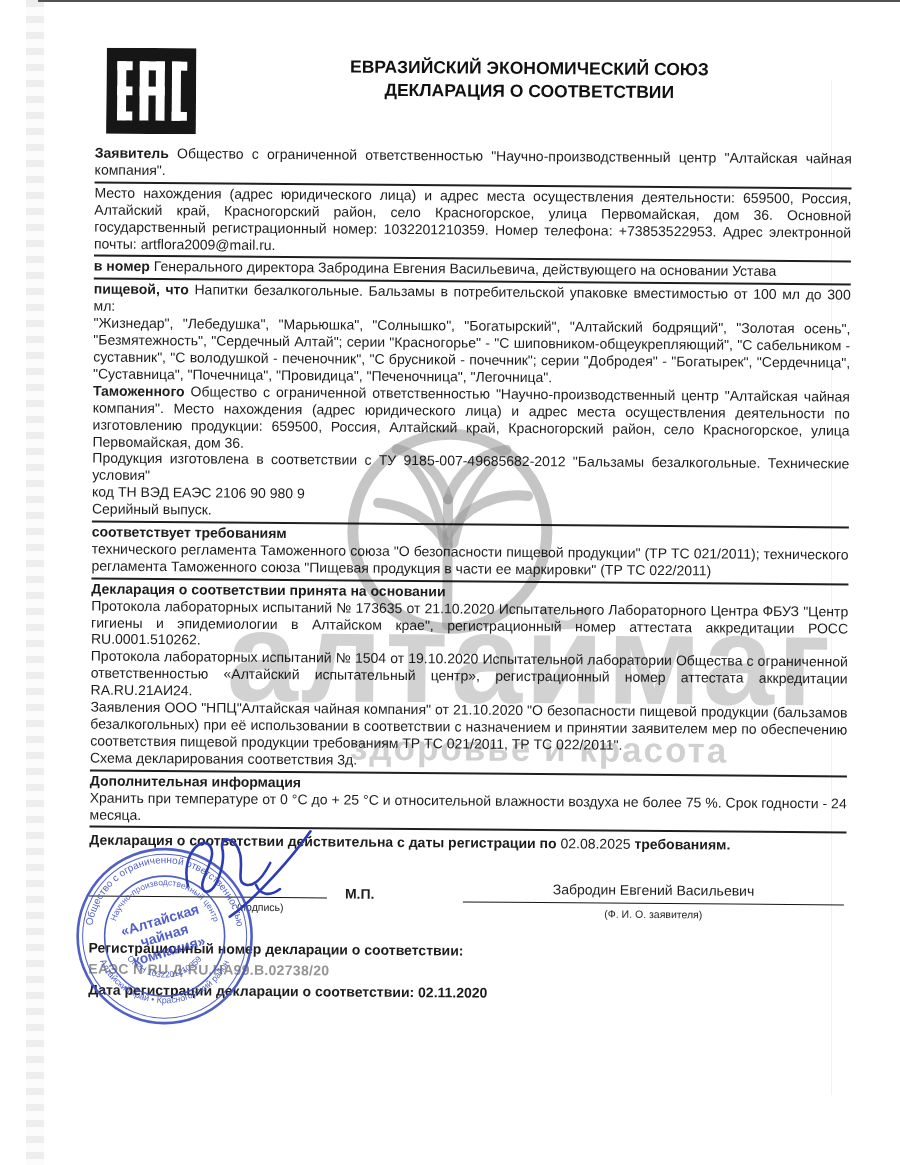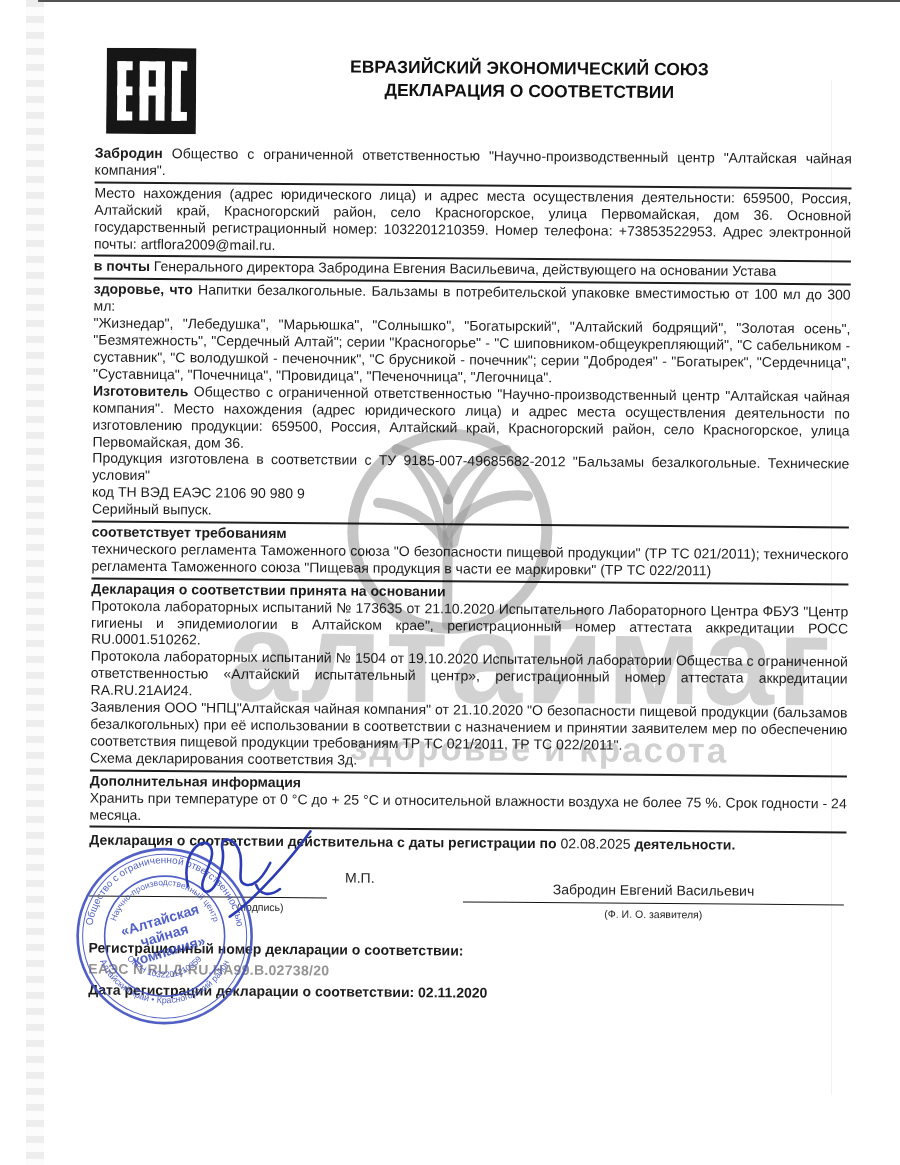--- a/index.html
+++ b/index.html
@@ -20,21 +20,21 @@
   
   .content{position:absolute;left:96px;top:146px;width:757px;font-size:14px;line-height:16.9px;}
   .sec{border-bottom:2px solid #1f1f1f;padding:1px 0 3px;}
   .sec:last-of-type{border-bottom:none;}
   .content p{margin:0;text-align:justify;}
   .content p.plain{text-align:left;}
   b.lbl{font-weight:bold;}
   .hdr{font-weight:bold;text-align:left !important;}
   
   .sig-row{position:relative;height:72px;}
-  .mp{position:absolute;left:256px;top:16px;font-weight:normal;}
+  .mp{position:absolute;left:256px;top:32px;font-weight:bold;}
   .line-left{position:absolute;left:0;top:44px;width:238px;border-top:1.7px solid #151515;}
   .sign-cap{position:absolute;left:148px;top:46px;font-size:10.5px;color:#222;}
   .line-right{position:absolute;left:374px;right:2px;top:47px;border-top:1.7px solid #151515;}
   .fio{position:absolute;left:374px;right:2px;top:26px;text-align:center;}
   .fio-cap{position:absolute;left:374px;right:2px;top:50px;text-align:center;font-size:10.5px;color:#222;}
   .reg{margin-top:14px;}
   .reg .num{color:#949494;font-weight:bold;letter-spacing:.3px;}
   .reg p{text-align:left;line-height:21px;}
   
   .wm{position:absolute;pointer-events:none;mix-blend-mode:multiply;}
@@ -75,38 +75,38 @@
   </svg>
 
   <div class="titles">
     <div>ЕВРАЗИЙСКИЙ ЭКОНОМИЧЕСКИЙ СОЮЗ</div>
     <div>ДЕКЛАРАЦИЯ О СООТВЕТСТВИИ</div>
   </div>
 
   <div class="content">
 
     <div class="sec">
-      <p><b class="lbl">Забродин</b>
+      <p><b class="lbl">Заявитель</b>
          <span>Общество с ограниченной ответственностью "Научно-производственный центр "Алтайская чайная компания".</span></p>
     </div>
 
     <div class="sec">
       <p>Место нахождения (адрес юридического лица) и адрес места осуществления деятельности: 659500, Россия, Алтайский край, Красногорский район, село Красногорское, улица Первомайская, дом 36. Основной государственный регистрационный номер: 1032201210359. Номер телефона: +73853522953. Адрес электронной почты: artflora2009@mail.ru.</p>
     </div>
 
     <div class="sec">
-      <p><b class="lbl">в почты</b>
+      <p><b class="lbl">в номер</b>
          <span>Генерального директора Забродина Евгения Васильевича, действующего на основании Устава</span></p>
     </div>
 
     <div class="sec">
-      <p><b class="lbl">здоровье, что</b>
+      <p><b class="lbl">пищевой, что</b>
          <span>Напитки безалкогольные. Бальзамы  в потребительской упаковке вместимостью от 100 мл до 300 мл:</span></p>
       <p>"Жизнедар", "Лебедушка", "Марьюшка", "Солнышко", "Богатырский", "Алтайский бодрящий", "Золотая осень", "Безмятежность", "Сердечный Алтай"; серии "Красногорье" - "С шиповником-общеукрепляющий", "С сабельником - суставник", "С володушкой - печеночник", "С брусникой - почечник"; серии "Добродея" - "Богатырек", "Сердечница", "Суставница", "Почечница", "Провидица", "Печеночница", "Легочница".</p>
-      <p><b class="lbl">Изготовитель</b>
+      <p><b class="lbl">Таможенного</b>
          <span>Общество с ограниченной ответственностью "Научно-производственный центр "Алтайская чайная компания". Место нахождения (адрес юридического лица) и адрес места осуществления деятельности по изготовлению продукции: 659500, Россия, Алтайский край, Красногорский район, село Красногорское, улица Первомайская, дом 36.</span></p>
       <p>Продукция изготовлена в соответствии с ТУ 9185-007-49685682-2012 "Бальзамы безалкогольные. Технические условия"</p>
       <p class="plain">код ТН ВЭД ЕАЭС 2106 90 980 9</p>
       <p class="plain">Серийный выпуск.</p>
     </div>
 
     <div class="sec">
       <p class="hdr">соответствует требованиям</p>
       <p>технического регламента Таможенного союза  "О безопасности пищевой продукции" (ТР ТС 021/2011); технического регламента Таможенного союза   "Пищевая продукция в части ее маркировки" (ТР ТС 022/2011)</p>
     </div>
@@ -120,21 +120,21 @@
     </div>
 
     <div class="sec">
       <p class="hdr">Дополнительная информация</p>
       <p>Хранить при температуре от 0 °С до + 25 °С и относительной влажности воздуха не более 75 %.  Срок годности - 24 месяца.</p>
     </div>
 
     <div class="sec" style="border-bottom:none;padding-top:4px;">
       <p class="plain"><b class="lbl">Декларация о соответствии действительна с даты регистрации по</b>
         <span>02.08.2025</span>
-        <b class="lbl">деятельности.</b></p>
+        <b class="lbl">требованиям.</b></p>
     </div>
 
     <div class="sig-row">
       <span class="mp">М.П.</span>
       <div class="line-left"></div>
       <span class="sign-cap">(подпись)</span>
       <div class="fio">Забродин Евгений Васильевич</div>
       <div class="line-right"></div>
       <div class="fio-cap">(Ф. И. О. заявителя)</div>
     </div>

